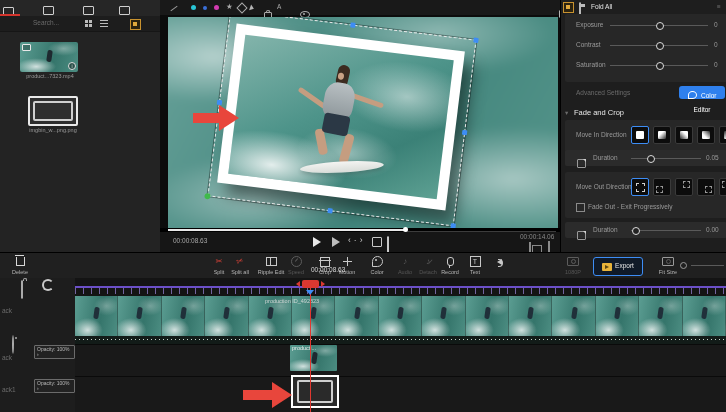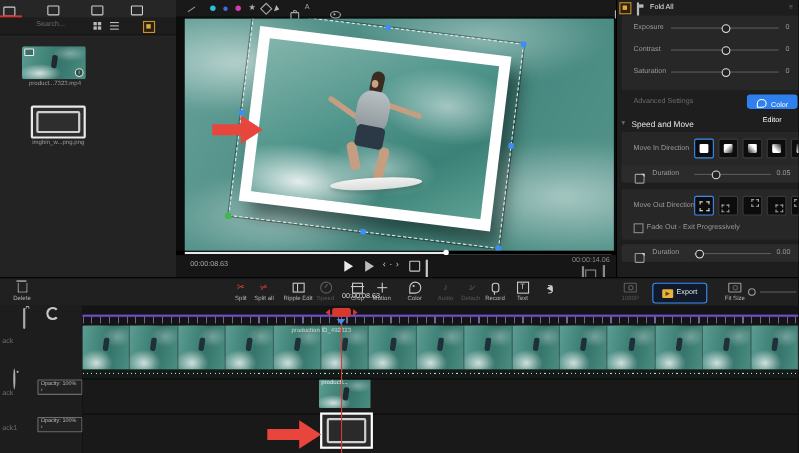--- a/index.html
+++ b/index.html
@@ -307,21 +307,21 @@
       <span class="abs t6 gray" style="left:149px;top:48px;">0</span>
     </div>
 
     <span class="abs t6 dim" style="left:15px;top:90px;">Advanced Settings</span>
     <div class="btn-blue abs" style="left:118px;top:86px;width:46px;height:13px;line-height:13px;">
       <span class="palico"></span>
       <span class="t6">Color Editor</span>
     </div>
 
     <span class="abs t6 dim" style="left:4px;top:110px;">▾</span>
-    <span class="abs t7 white" style="left:13px;top:109px;">Speed and Move</span>
+    <span class="abs t7 white" style="left:13px;top:109px;">Fade and Crop</span>
 
     <div class="block" style="top:120px;height:46px;">
       <span class="abs t6 gray" style="left:11px;top:12px;">Move In Direction</span>
       <div class="dirbtn sel" style="left:66px;top:6px;">
           <span class="sq"></span>
         </div>
       <div class="dirbtn g2" style="left:88px;top:6px;">
           <span class="sq"></span>
         </div>
       <div class="dirbtn g3" style="left:110px;top:6px;">

